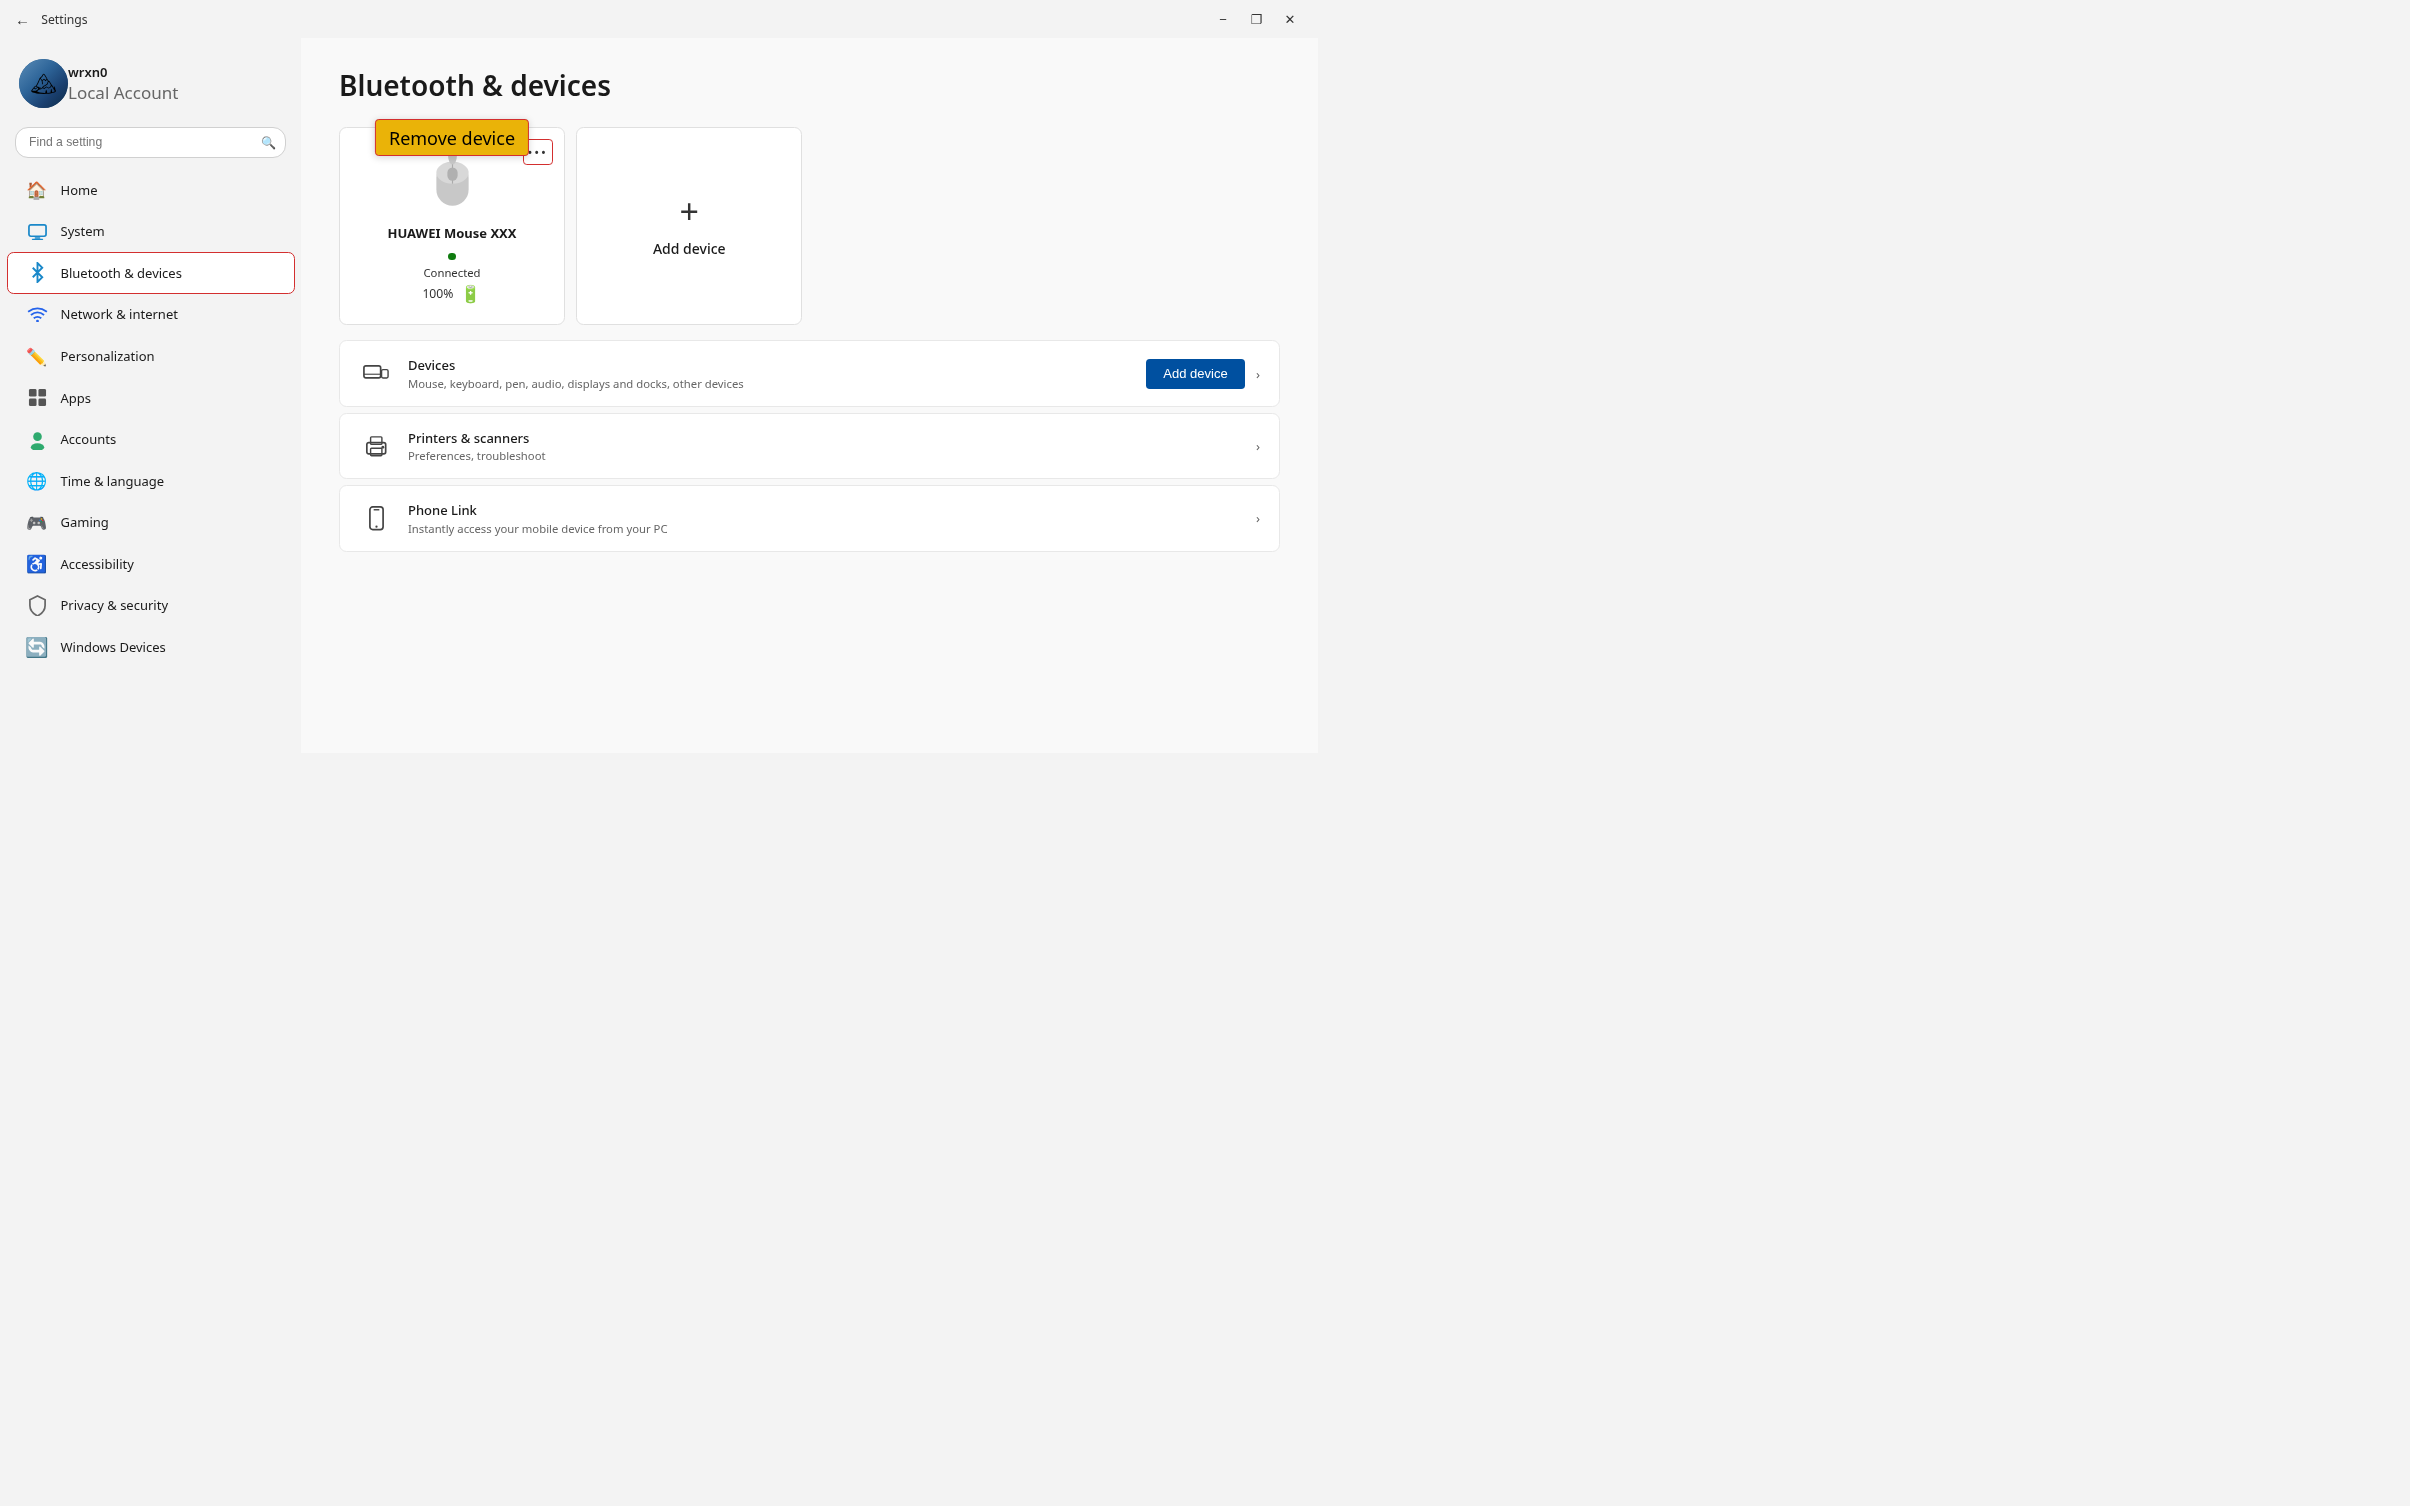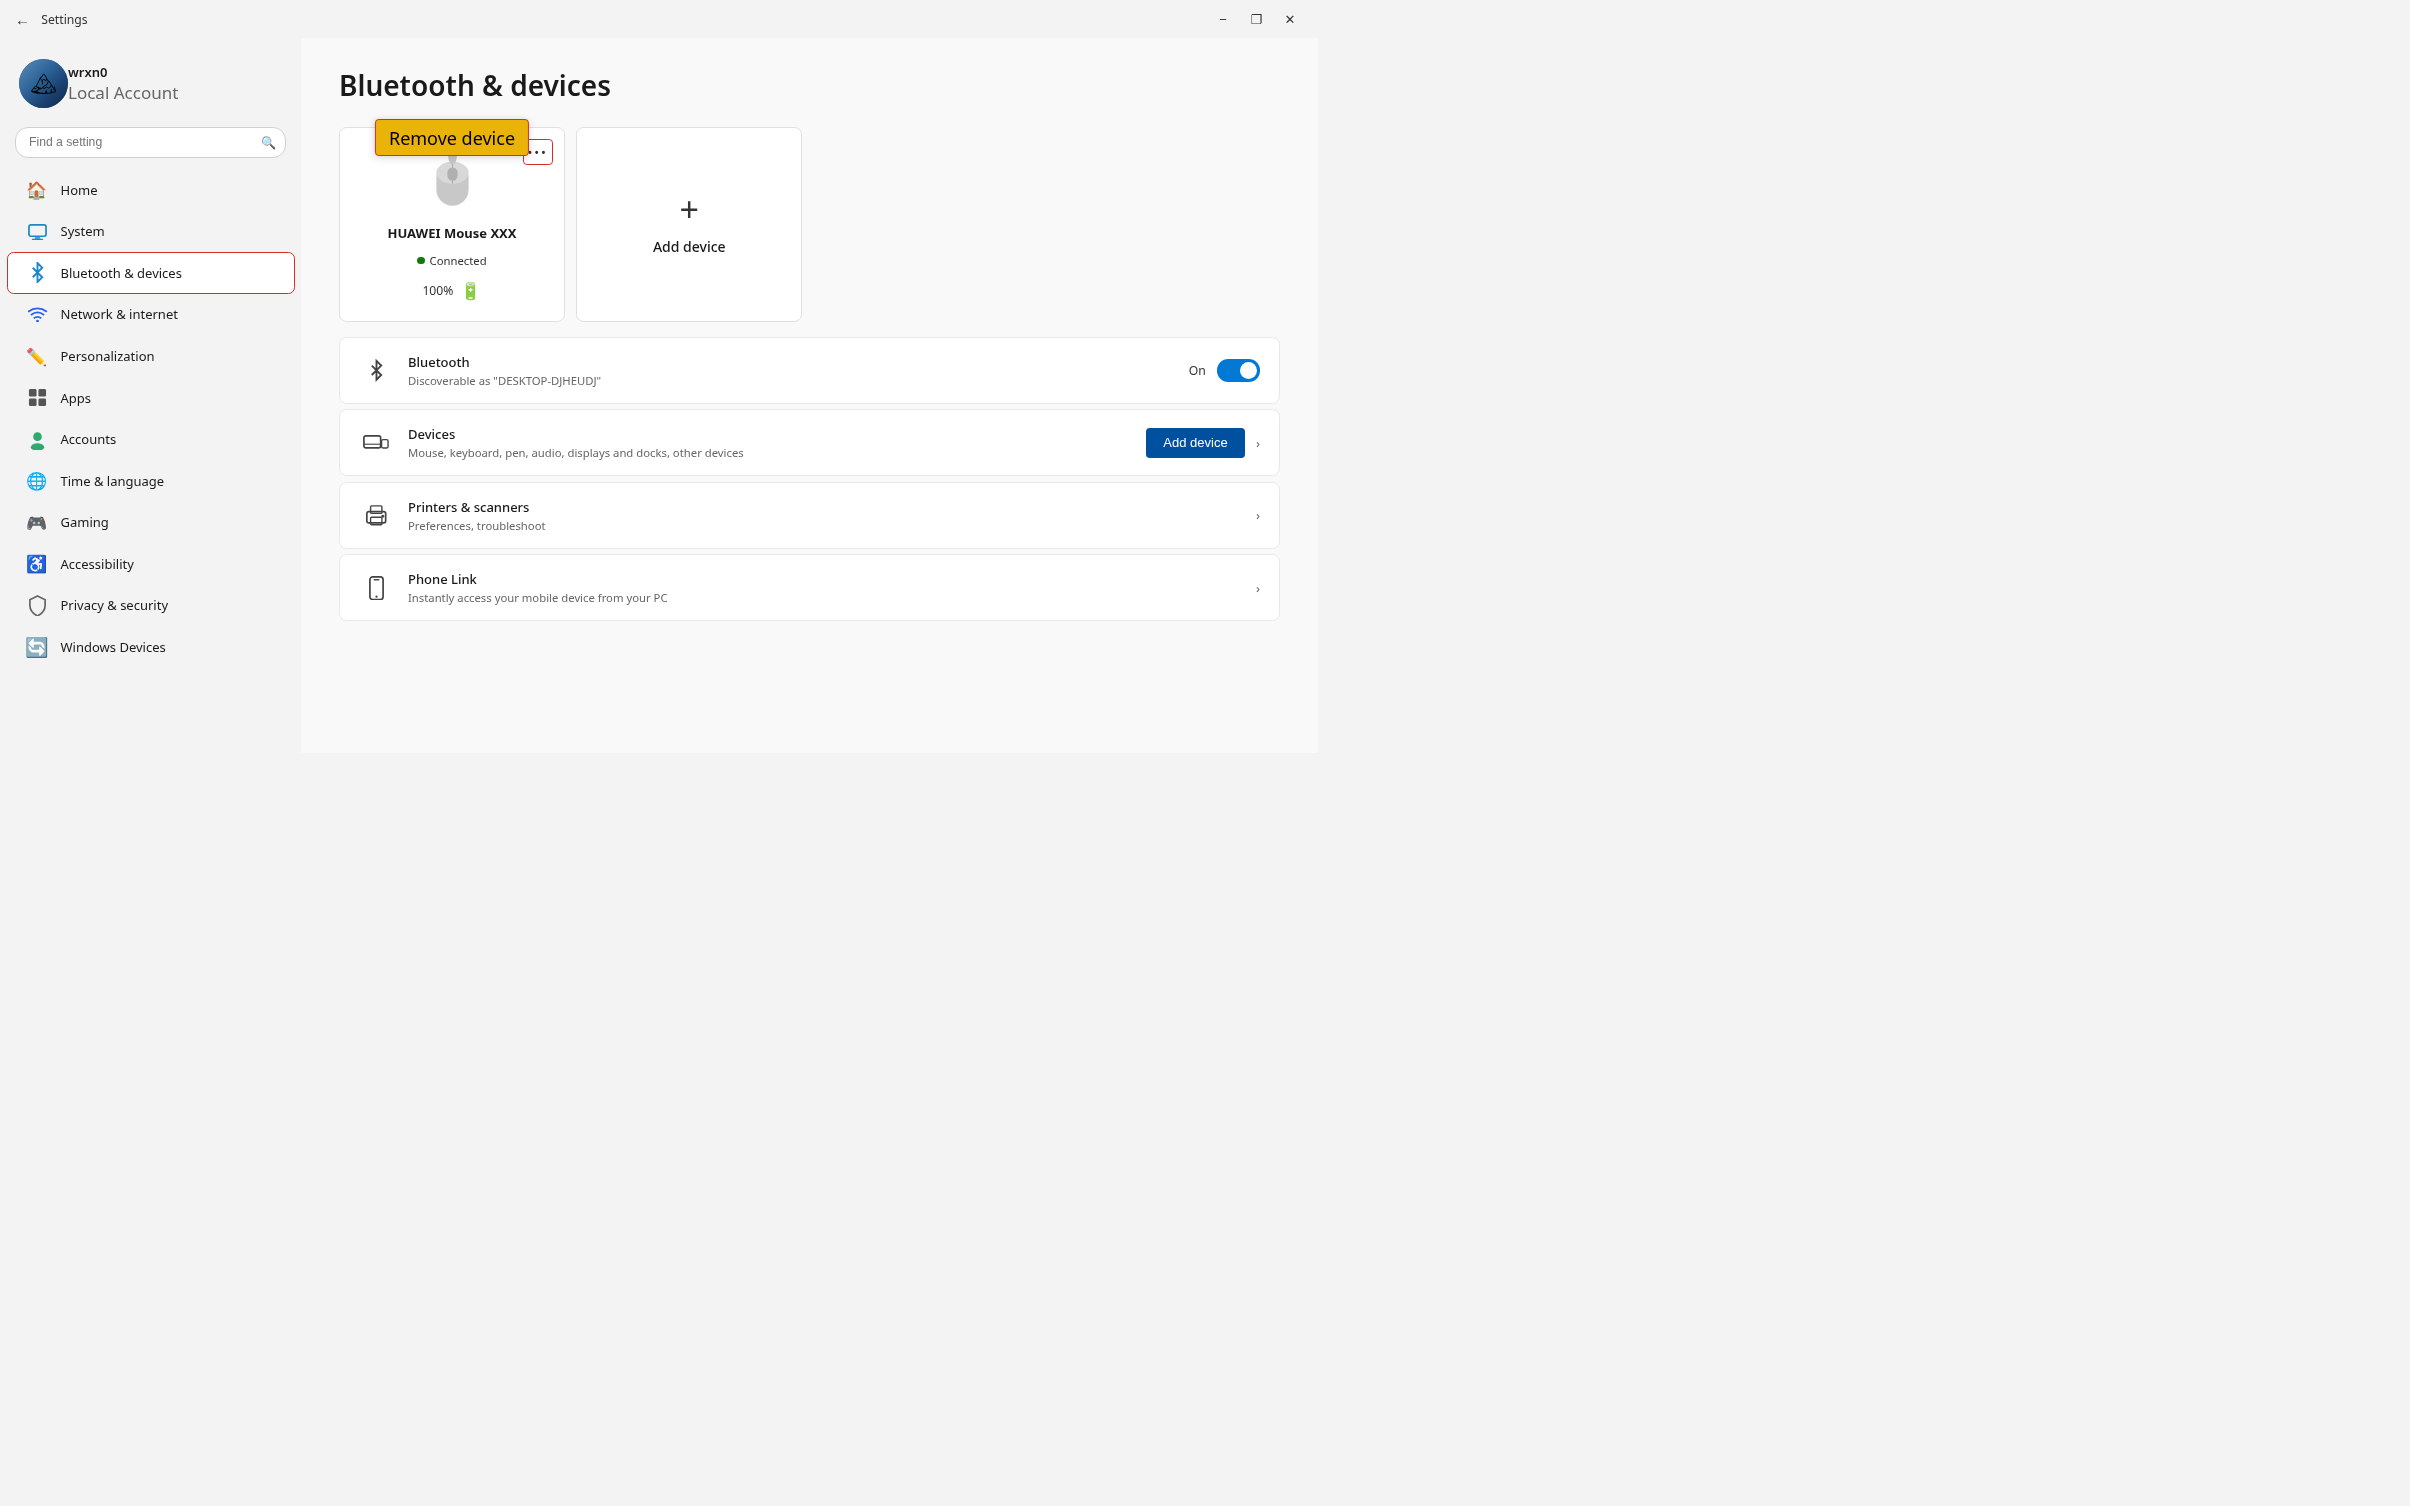--- a/index.html
+++ b/index.html
@@ -207,21 +207,22 @@
       font-weight: 700;
       color: #1a1a1a;
       margin-bottom: 11px;
     }
     .device-status {
       display: flex;
       align-items: center;
       gap: 4.7px;
       font-size: 11.3px;
       color: #333;
-      margin-bottom: 11px;
+      margin-bottom: 2px;
+      flex-direction: column;
     }
     .status-dot {
       width: 7.5px;
       height: 7.5px;
       border-radius: 50%;
       background: #0f7b0f;
     }
     .device-battery {
       display: flex;
       align-items: center;
@@ -522,35 +523,20 @@
         </div>
       </div>
 
       <div class="add-device-card">
         <div class="add-device-plus">+</div>
         <div class="add-device-label">Add device</div>
       </div>
     </div>
 
 
-    <div class="settings-row">
-      <div class="settings-row-icon">
-        <svg width="21" height="22.6" viewBox="0 0 22 24">
-            <polyline points="6,7 16,17 11,22 11,2 16,7 6,17" fill="none" stroke="#444" stroke-width="2"></polyline>
-          </svg>
-      </div>
-      <div class="settings-row-text">
-        <div class="settings-row-title">Bluetooth</div>
-        <div class="settings-row-subtitle">Discoverable as "DESKTOP-DJHEUDJ"</div>
-      </div>
-      <div class="settings-row-right">
-        <span class="toggle-label">On</span>
-        <div class="toggle"></div>
-      </div>
-    </div>
 
     <div class="settings-row">
       <div class="settings-row-icon">
         <svg width="26" height="22.6" viewBox="0 0 28 24">
             <rect x="1" y="4" width="18" height="13" rx="2" fill="none" stroke="#444" stroke-width="1.8"></rect>
             <rect x="20" y="8" width="7" height="9" rx="1.5" fill="none" stroke="#444" stroke-width="1.5"></rect>
             <line x1="1" y1="13" x2="19" y2="13" stroke="#444" stroke-width="1.2"></line>
           </svg>
       </div>
       <div class="settings-row-text">

